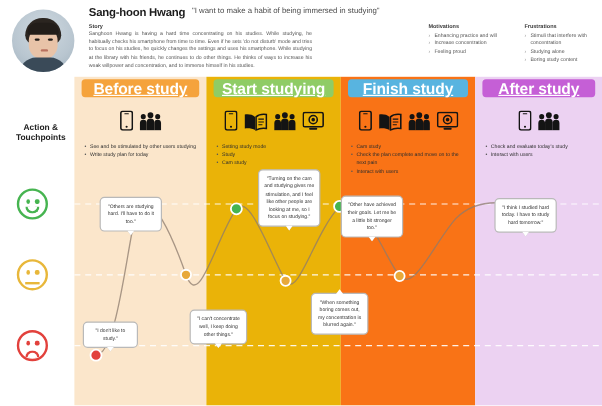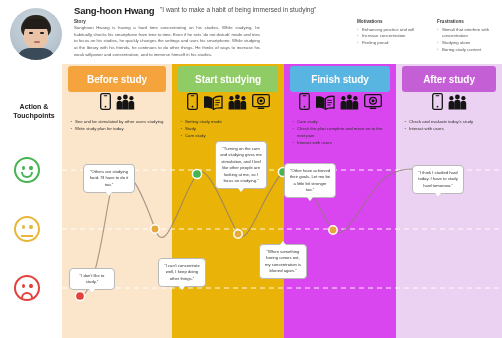--- a/index.html
+++ b/index.html
@@ -86,28 +86,29 @@
   #face-neutral { top: 152px; border-color: #e8b73a; }
   #face-neutral .e { background: #e8b73a; }
   #face-neutral .m { top: 17px; height: 0; border: none; border-top: 2px solid #e8b73a; border-radius: 0; }
   #face-sad { top: 211px; border-color: #e2413c; }
   #face-sad .e { background: #e2413c; }
   #face-sad .m.sad { border-color: #e2413c; }
 
   .stage { position: absolute; top: 64px; height: 274px; }
   #stage-0 { left: 62px; width: 110px; background: #fbe6cb; }
   #stage-1 { left: 172px; width: 112px; background: #eab308; }
-  #stage-2 { left: 284px; width: 112px; background: #d946ef; }
+  #stage-2 { left: 284px; width: 112px; background: #f97316; }
   #stage-3 { left: 396px; width: 106px; background: #ecd2f2; }
 
   .stage-header {
-    position: absolute; top: 2px; height: 26px; border-radius: 3px;
-    color: #fff; font-size: 10px; font-weight: bold;
+    position: absolute; top: 2px; height: 15px; border-radius: 3px;
+    color: #fff; font-size: 13px; font-weight: bold;
     display: flex; align-items: center; justify-content: center;
     letter-spacing: -0.1px;
+    text-decoration: underline;
   }
   #hdr-0 { left: 6px; right: 6px; background: #f5a33c; }
   #hdr-1 { left: 6px; right: 6px; background: #8fcc65; }
   #hdr-2 { left: 6px; right: 6px; background: #58b4e0; }
   #hdr-3 { left: 6px; right: 6px; background: #c濾; }
 
   .touch-icons {
     position: absolute; top: 26px; left: 0; right: 0;
     display: flex; justify-content: center; align-items: flex-end; gap: 5px;
     height: 24px;

